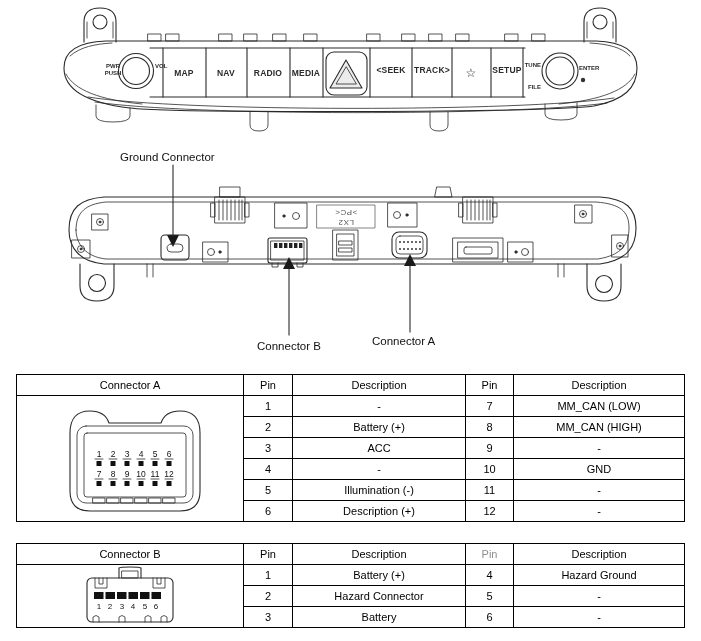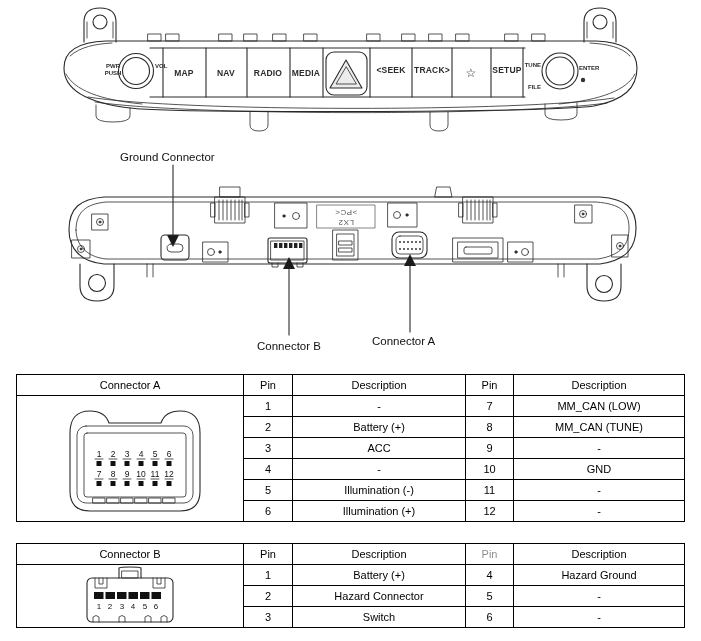--- a/index.html
+++ b/index.html
@@ -316,21 +316,21 @@
       </td>
       <td>1</td>
       <td>-</td>
       <td>7</td>
       <td>MM_CAN (LOW)</td>
     </tr>
     <tr>
       <td>2</td>
       <td>Battery (+)</td>
       <td>8</td>
-      <td>MM_CAN (TUNE)</td>
+      <td>MM_CAN (HIGH)</td>
     </tr>
     <tr>
       <td>3</td>
       <td>ACC</td>
       <td>9</td>
       <td>-</td>
     </tr>
     <tr>
       <td>4</td>
       <td>-</td>
@@ -338,21 +338,21 @@
       <td>GND</td>
     </tr>
     <tr>
       <td>5</td>
       <td>Illumination (-)</td>
       <td>11</td>
       <td>-</td>
     </tr>
     <tr>
       <td>6</td>
-      <td>Illumination (+)</td>
+      <td>Description (+)</td>
       <td>12</td>
       <td>-</td>
     </tr>
   </tbody>
     </table>
 
   <table style="left:16px;top:543px;width:668px;">
     <colgroup>
         <col style="width:227px">
         <col style="width:49px">
@@ -403,20 +403,20 @@
       <td>Hazard Ground</td>
     </tr>
     <tr>
       <td>2</td>
       <td>Hazard Connector</td>
       <td>5</td>
       <td>-</td>
     </tr>
     <tr>
       <td>3</td>
-      <td>Switch</td>
+      <td>Battery</td>
       <td>6</td>
       <td>-</td>
     </tr>
   </tbody>
     </table>
 
 </div>
 
 </body></html>

